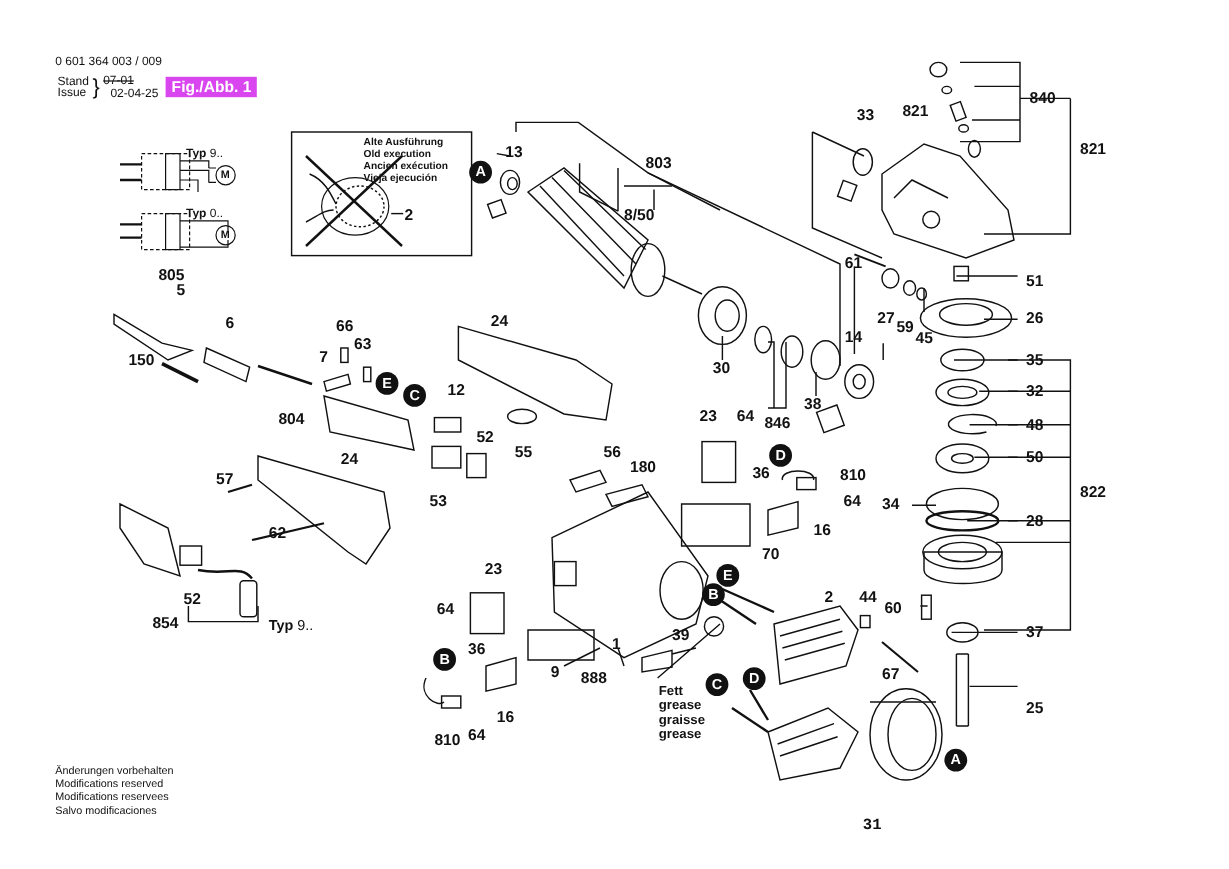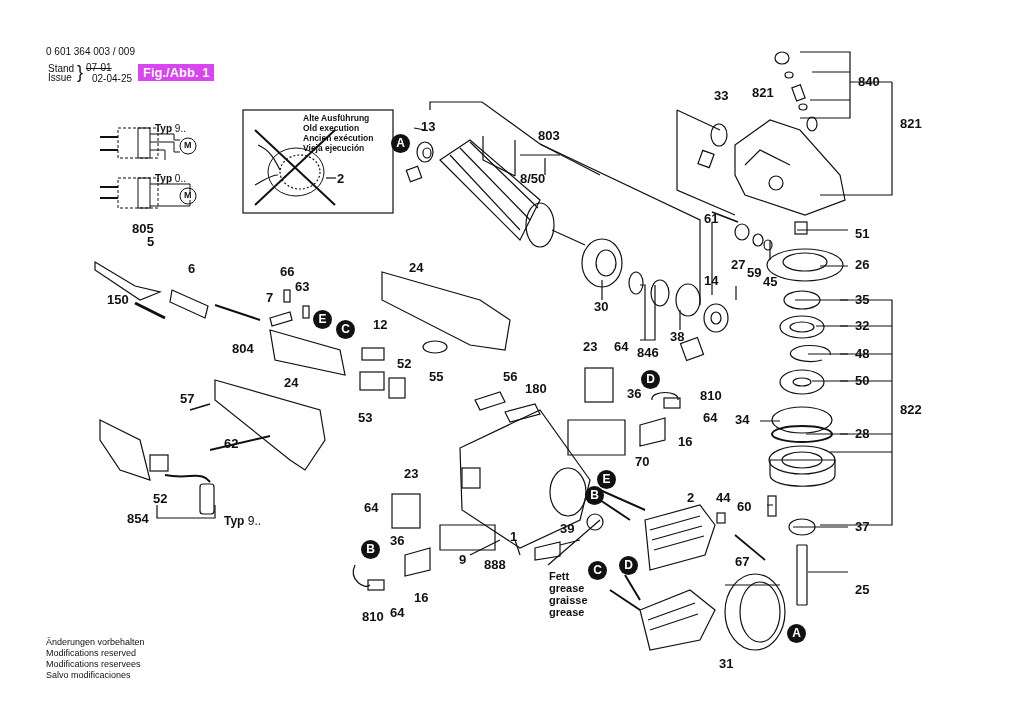--- a/index.html
+++ b/index.html
@@ -275,20 +275,20 @@
 <div class="lbl" style="left:362px;top:610px;">810</div>
 <div class="lbl" style="left:390px;top:606px;">64</div>
 <div class="lbl" style="left:414px;top:591px;">16</div>
 <div class="lbl" style="left:459px;top:553px;">9</div>
 <div class="lbl" style="left:510px;top:530px;">1</div>
 <div class="lbl" style="left:484px;top:558px;">888</div>
 <div class="lbl" style="left:560px;top:522px;">39</div>
 <div class="lbl" style="left:687px;top:491px;">2</div>
 <div class="lbl" style="left:716px;top:491px;">44</div>
 <div class="lbl" style="left:735px;top:555px;">67</div>
-<div class="lbl" style="left:719px;top:657px;">31</div>
+<div class="lbl" style="left:719px;top:681px;font-family:Liberation Mono, monospace;">31</div>
 
 <div class="note" style="left:46px;top:637px;">Änderungen vorbehalten</div>
 <div class="note" style="left:46px;top:648px;">Modifications reserved</div>
 <div class="note" style="left:46px;top:659px;">Modifications reservees</div>
 <div class="note" style="left:46px;top:670px;">Salvo modificaciones</div>
 
 </div>
 
 </body></html>

